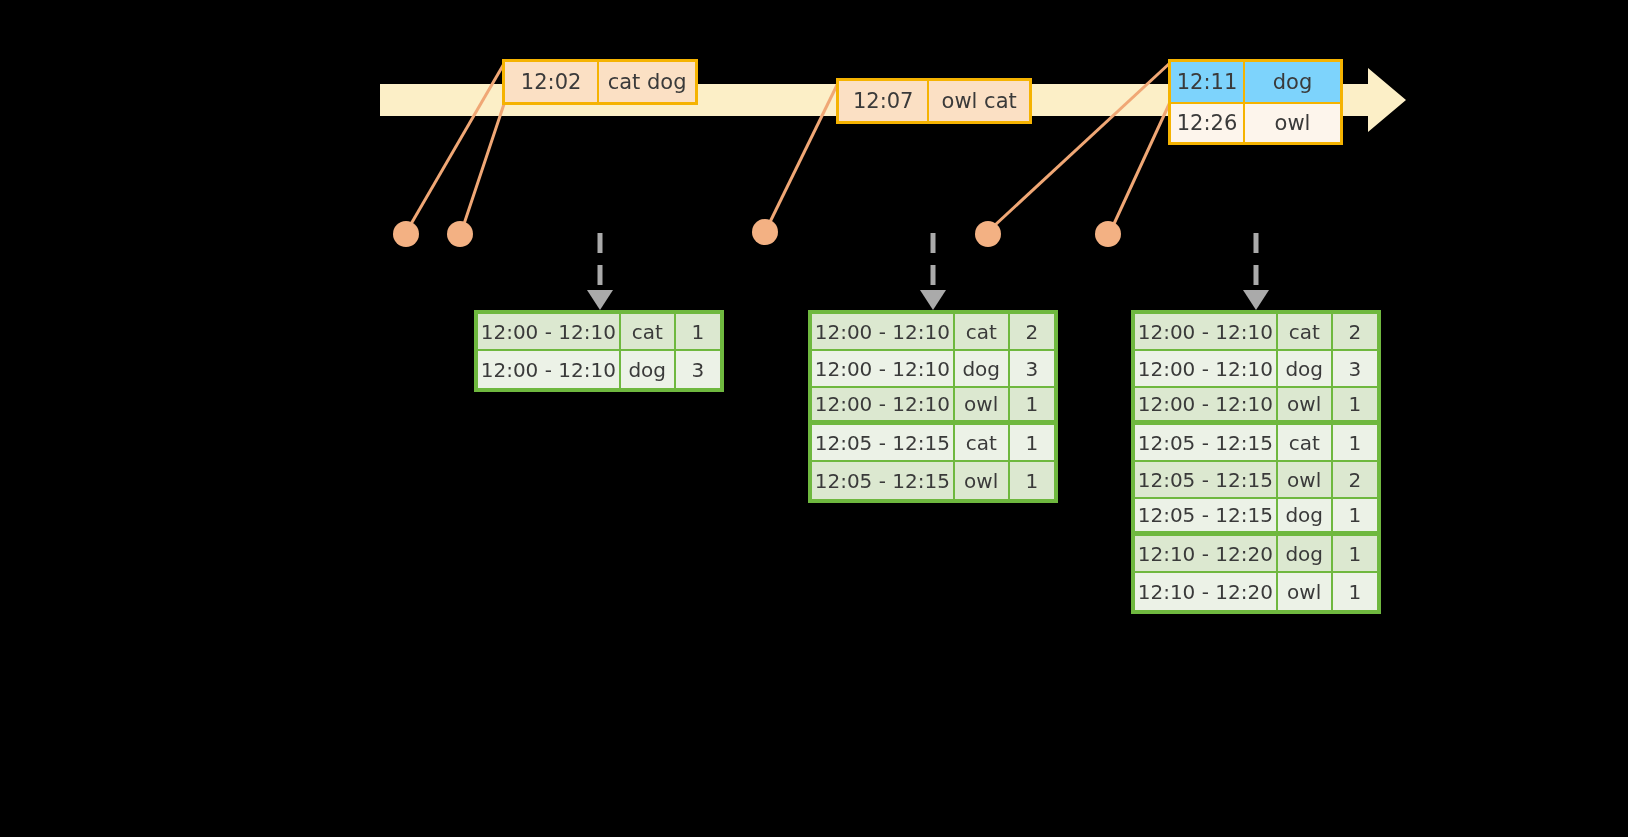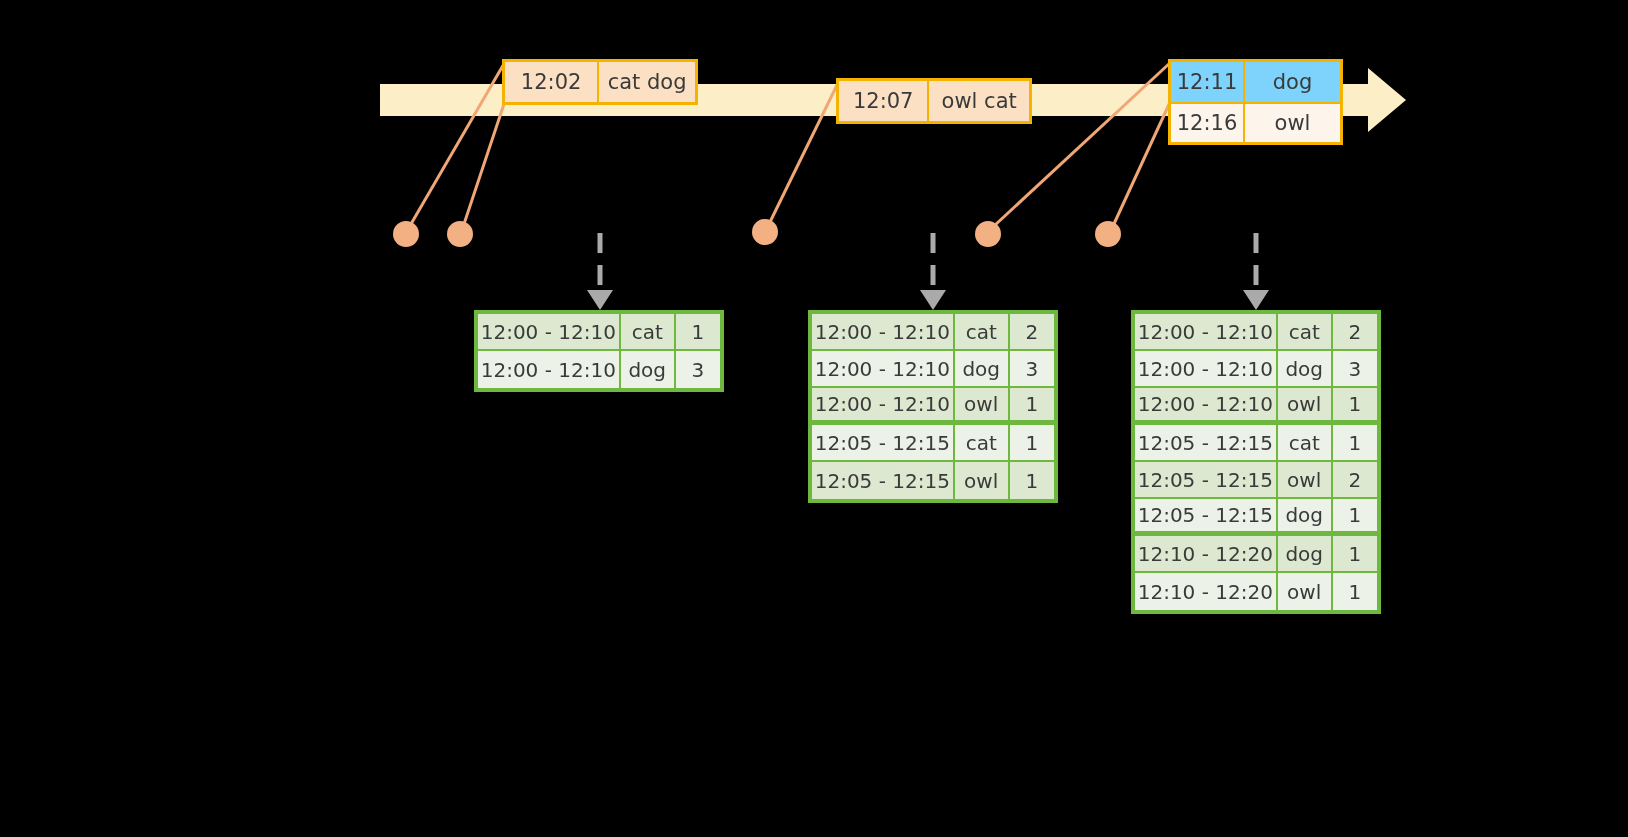--- a/index.html
+++ b/index.html
@@ -124,21 +124,21 @@
           <div class="evt-time" style="width: 96px; border-right-color: rgb(245, 179, 1);">12:07</div>
           <div class="evt-words" style="width: 106px;">owl cat</div>
         </div>
       </div>
       <div class="evt-box" style="left: 1168px; top: 59px; width: 175px; border-color: rgb(245, 179, 1);">
         <div class="evt-row alt" style="background: #7dd3fc; border-top-color: rgb(245, 179, 1);">
           <div class="evt-time" style="width: 74px; border-right-color: rgb(245, 179, 1);">12:11</div>
           <div class="evt-words" style="width: 95px;">dog</div>
         </div>
         <div class="evt-row plain" style="background: rgb(253, 245, 236); border-top-color: rgb(245, 179, 1);">
-          <div class="evt-time" style="width: 74px; border-right-color: rgb(245, 179, 1);">12:16</div>
+          <div class="evt-time" style="width: 74px; border-right-color: rgb(245, 179, 1);">12:26</div>
           <div class="evt-words" style="width: 95px;">owl</div>
         </div>
       </div>
     </div>
   <div id="tables-layer">
       <div class="res-table" style="left: 474px; top: 310px; width: 250px; border-color: rgb(111, 184, 63);">
         <div class="res-row shade-a" style="background: rgb(220, 232, 208); border-bottom-color: rgb(111, 184, 63);">
           <div class="res-win" style="width: 145px; border-right-color: rgb(111, 184, 63);">12:00 - 12:10</div>
           <div class="res-key" style="width: 56px; border-right-color: rgb(111, 184, 63);">cat</div>
           <div class="res-cnt" style="width: 45px;">1</div>

